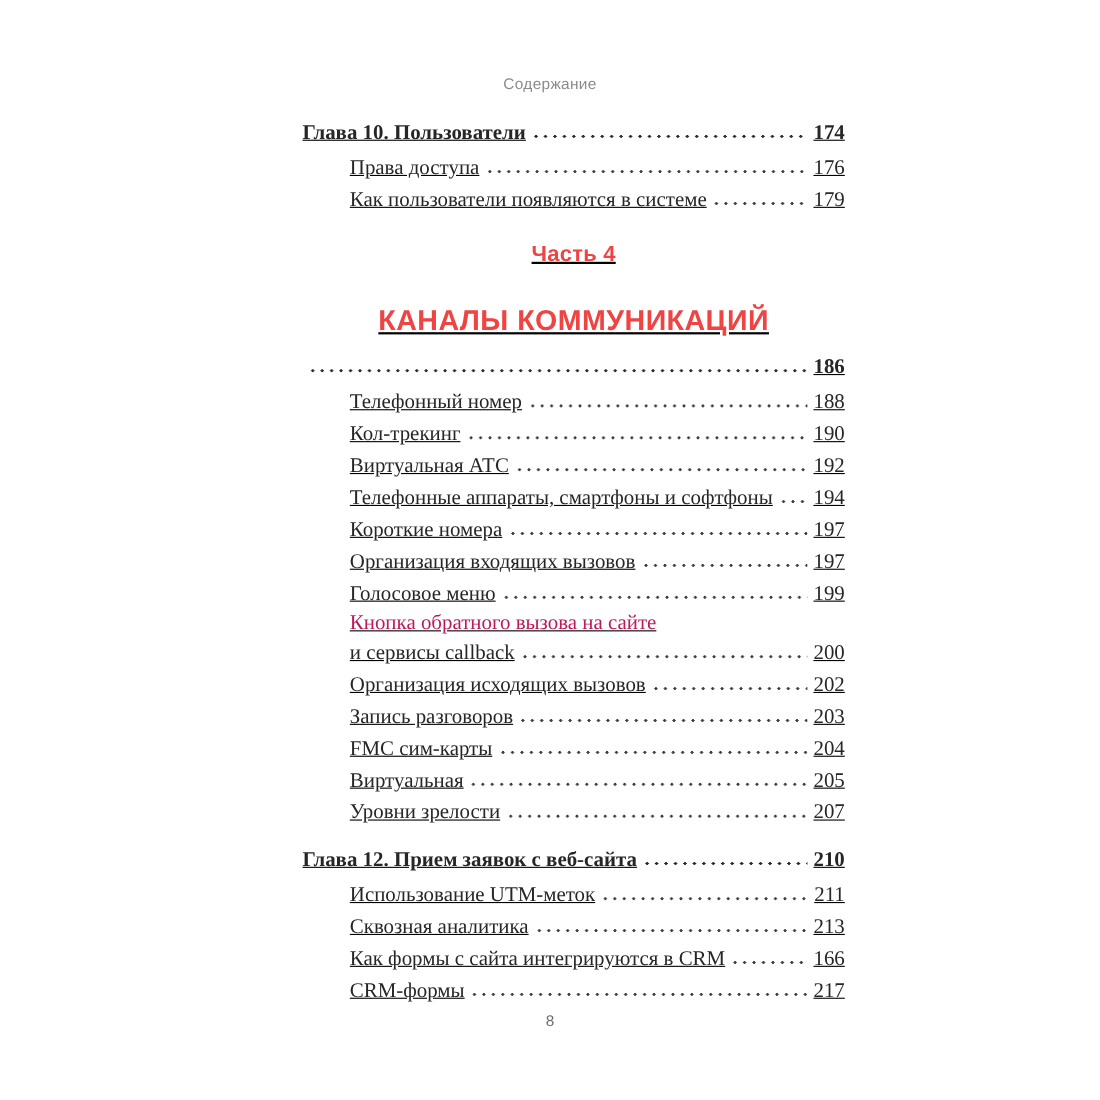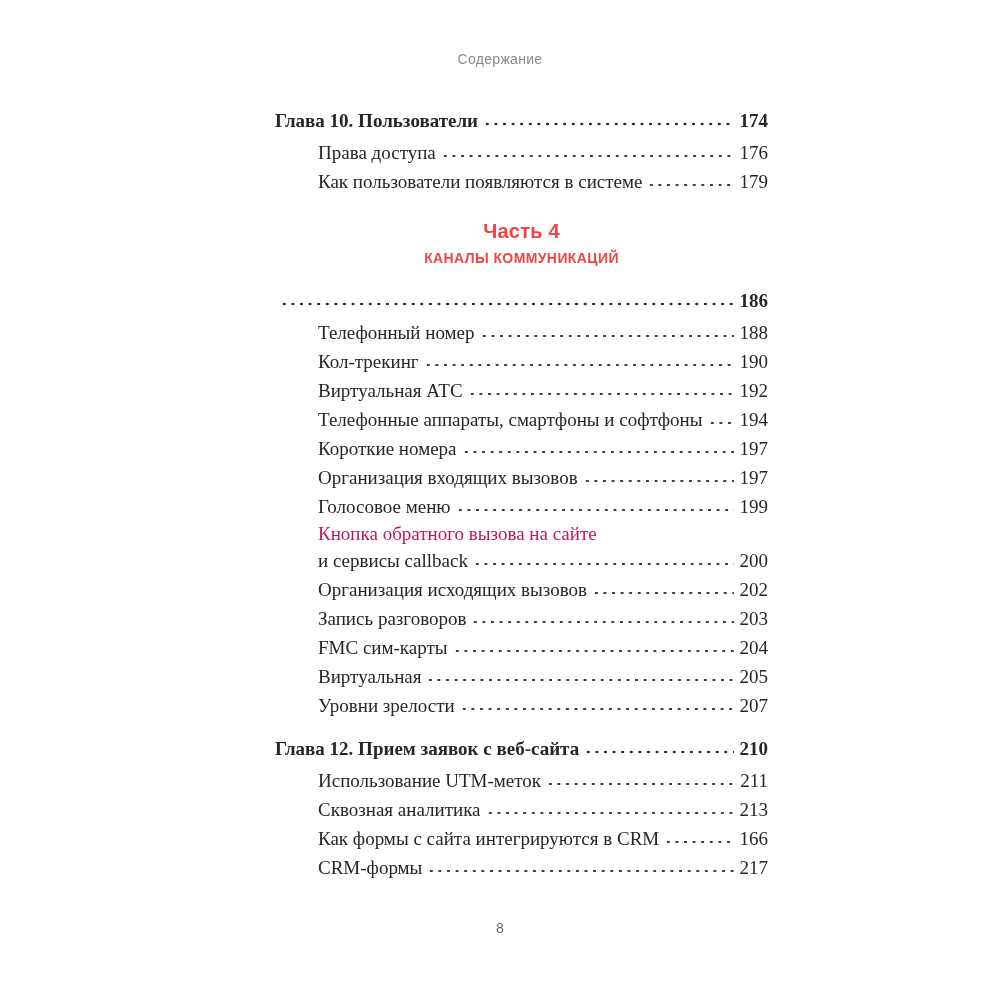--- a/index.html
+++ b/index.html
@@ -12,34 +12,35 @@
   }
   .page {
     position: relative;
     width: 1000px;
     height: 1000px;
     background: #ffffff;
     overflow: hidden;
   }
   .running-header {
     position: absolute;
-    top: 51px;
+    top: 68px;
     left: 0;
     width: 1000px;
     text-align: center;
     font-family: "Liberation Sans", sans-serif;
     font-size: 14px;
     color: #8b8b8b;
     letter-spacing: 0.3px;
   }
   .content {
     position: absolute;
     top: 106px;
     left: 275px;
     width: 493px;
+    text-decoration: underline;
   }
   .row {
     display: flex;
     align-items: stretch;
     font-size: 19px;
     line-height: 29px;
     color: #262626;
   }
   .row .t { white-space: nowrap; }
   .row .p { white-space: nowrap; }
@@ -76,23 +77,24 @@
     font-family: "Liberation Sans", sans-serif;
     font-weight: bold;
     color: #ef4444;
   }
   .part-kicker {
     font-size: 20px;
     line-height: 27px;
     letter-spacing: 0.2px;
   }
   .part-title {
-    font-size: 14px;
+    font-size: 26px;
     line-height: 27px;
     letter-spacing: 0.4px;
+    margin-top: 33px;
   }
   .page-footer {
     position: absolute;
     top: 920px;
     left: 0;
     width: 1000px;
     text-align: center;
     font-family: "Liberation Sans", sans-serif;
     font-size: 14px;
     color: #6f6f6f;

